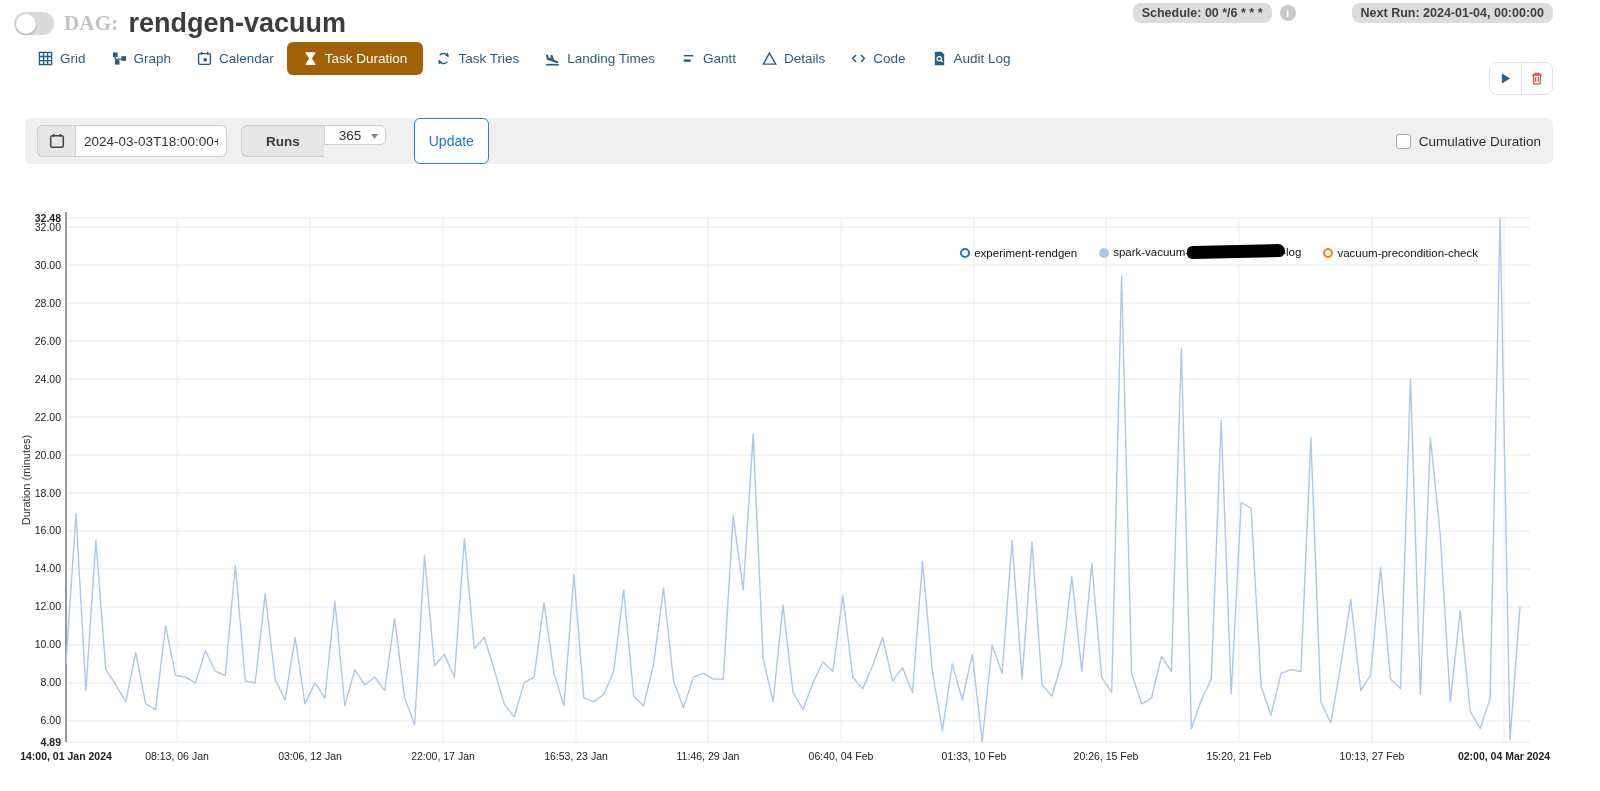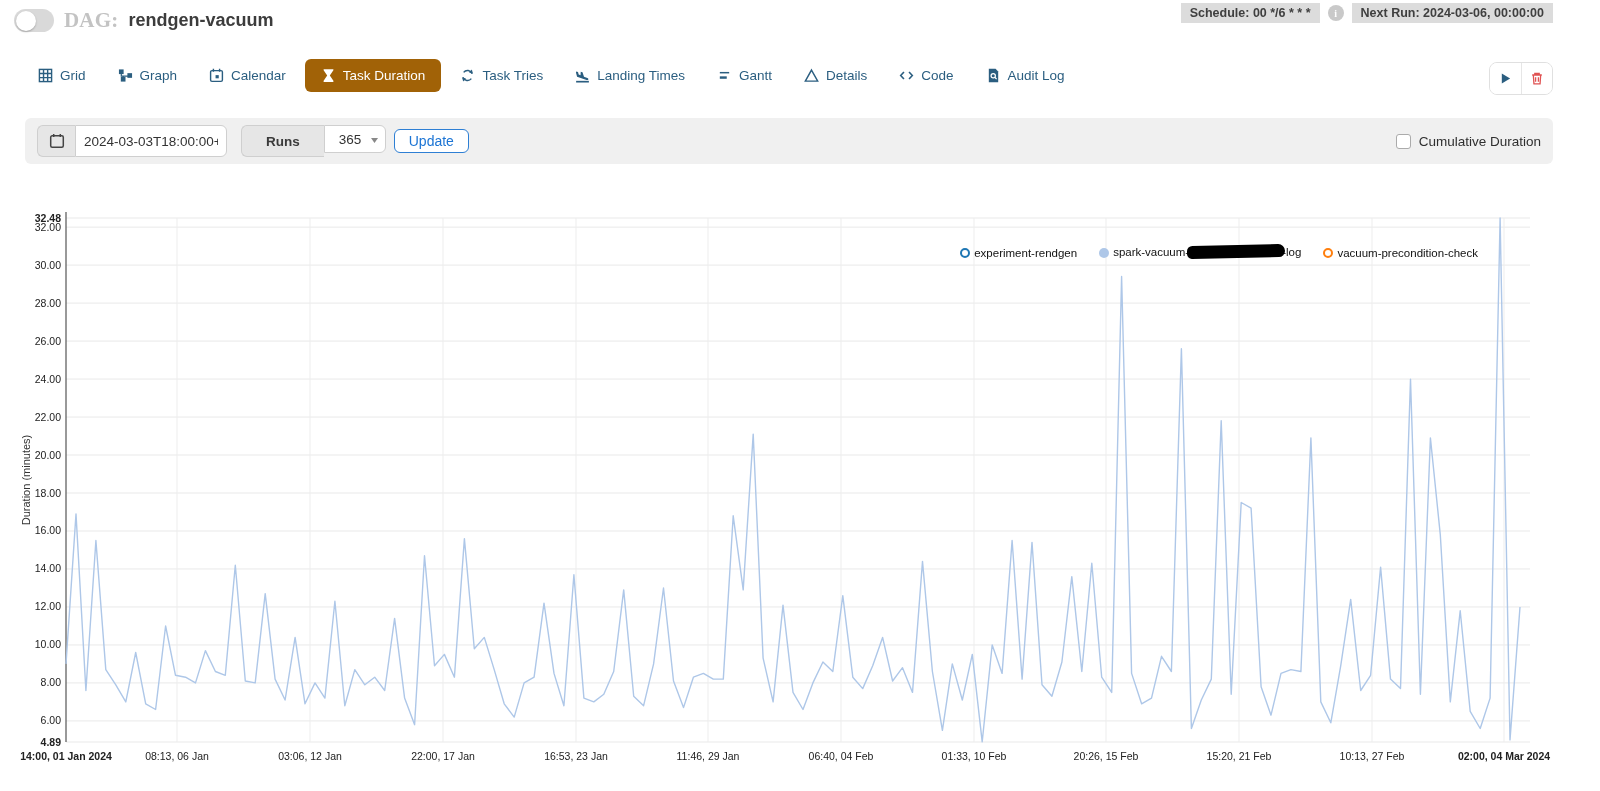--- a/index.html
+++ b/index.html
@@ -5,45 +5,45 @@
   * { box-sizing: border-box; margin: 0; padding: 0; }
   html,body { background:#fff; }
   body { width:1600px; height:791px; font-family:"Liberation Sans","DejaVu Sans",sans-serif; color:#333; overflow:hidden; }
   .page { position:relative; width:1600px; height:791px; background:#fff; }
 
   
   .header { position:absolute; top:8px; left:14px; display:flex; align-items:center; gap:10px; }
   .toggle { width:40px; height:23px; border-radius:12px; background:#d9d9d9; position:relative; cursor:pointer; flex:0 0 auto; }
   .toggle .knob { position:absolute; top:1.5px; left:2px; width:20px; height:20px; border-radius:50%; background:#fff; box-shadow:0 1px 2px rgba(0,0,0,.25); }
   .dag-prefix { font-size:21px; font-weight:700; color:#c3c3c3; letter-spacing:.2px;font-family:Liberation Serif, serif; }
-  .dag-title { font-size:18px; font-weight:700; color:#3c3c3c; }
+  .dag-title { font-size:27px; font-weight:700; color:#3c3c3c; }
 
   .badges { position:absolute; top:3px; right:47px; display:flex; align-items:center; gap:8px; }
-  .badge { background:#dcdcdc; color:#3f3f3f; font-size:12.5px; font-weight:700; padding:3px 9px; border-radius:0; white-space:nowrap; }
+  .badge { background:#dcdcdc; color:#3f3f3f; font-size:12.5px; font-weight:700; padding:3px 9px; border-radius:8px; white-space:nowrap;margin-left:48px; }
   .info-dot { width:16px; height:16px; border-radius:50%; background:#c9c9c9; color:#fff; font-size:10px; font-weight:700; display:flex; align-items:center; justify-content:center; font-family:"Liberation Serif",serif; }
 
   
-  .nav { position:absolute; top:59px; left:25px; display:flex; gap:6px; }
+  .nav { position:absolute; top:42px; left:25px; display:flex; }
   .tab { display:flex; align-items:center; gap:7px; padding:9px 13px; border-radius:6px; font-size:13.5px; color:#2b5e80; cursor:pointer; white-space:nowrap; }
   .tab svg { width:15px; height:15px; display:block; }
   .tab.active { background:#a16207; color:#fff; font-weight:400; padding:9px 16px; }
 
   .actions { position:absolute; top:62px; right:47px; display:flex; border:1px solid #e0e0e0; border-radius:8px; background:#fff; overflow:hidden; }
   .action-btn { width:31px; height:31px; display:flex; align-items:center; justify-content:center; cursor:pointer; background:#fff; border:none; }
   .action-btn + .action-btn { border-left:1px solid #e6e6e6; }
 
   
   .filterbar { position:absolute; top:118px; left:25px; right:47px; height:46px; background:#f0f0f0; border-radius:6px; display:flex; align-items:center; padding:0 12px; }
   .cal-btn { width:38px; height:32px; background:#e6e6e6; border:1px solid #cfcfcf; border-right:none; border-radius:6px 0 0 6px; display:flex; align-items:center; justify-content:center; cursor:pointer; }
   .date-input { width:152px; height:32px; border:1px solid #cfcfcf; border-radius:0 6px 6px 0; background:#fff; font-size:13.5px; color:#333; padding:0 8px; font-family:"Liberation Sans",sans-serif; white-space:nowrap; overflow:hidden; }
   .runs-group { display:flex; margin-left:14px; }
   .runs-label { height:32px; display:flex; align-items:center; padding:0 24px; background:#e6e6e6; border:1px solid #cfcfcf; border-right:none; border-radius:6px 0 0 6px; font-size:13.5px; color:#3a3a3a;font-weight:bold; }
-  .runs-select { height:28px; min-width:62px; display:flex; align-items:center; justify-content:space-between; gap:6px; padding:0 8px 0 14px; background:#fff; border:1px solid #cfcfcf; border-radius:0 6px 6px 0; font-size:13.5px; color:#333; cursor:pointer; }
+  .runs-select { height:20px; min-width:62px; display:flex; align-items:center; justify-content:space-between; gap:6px; padding:0 8px 0 14px; background:#fff; border:1px solid #cfcfcf; border-radius:0 6px 6px 0; font-size:13.5px; color:#333; cursor:pointer; }
   .chev { font-size:10px; color:#888; transform:scaleX(1.4); }
-  .update-btn { height:24px; margin-left:8px; padding:0 14px; background:#fff; border:1px solid #2e7fd4; border-radius:6px; color:#1b74d4; font-size:14px; cursor:pointer; font-family:"Liberation Sans",sans-serif; }
+  .update-btn { height:46px; margin-left:28px; padding:0 14px; background:#fff; border:1px solid #2e7fd4; border-radius:6px; color:#1b74d4; font-size:14px; cursor:pointer; font-family:"Liberation Sans",sans-serif; }
   .cumulative { margin-left:auto; display:flex; align-items:flex-end; gap:8px; font-size:13.5px; color:#2f2f2f; }
   .checkbox { width:15px; height:15px; border:1px solid #ababab; border-radius:3px; background:#fff; cursor:pointer; }
 
   
   .chart-wrap { position:absolute; top:190px; left:0; width:1600px; height:595px; }
   .chart-wrap svg { position:absolute; top:0; left:0; }
   .legend { position:absolute; top:7px; right:122px; display:flex; align-items:center; gap:22px; }
   .legend-item { display:flex; align-items:center; gap:4px; font-size:11.5px; color:#111; cursor:pointer; white-space:nowrap;margin-top:48px; }
   .legend-marker { width:10px; height:10px; border-radius:50%; flex:0 0 auto; }
   .legend-marker.open { background:#fff; border:2px solid currentColor; }
@@ -59,21 +59,21 @@
     <div class="toggle">
         <div class="knob"></div>
       </div>
     <span class="dag-prefix">DAG:</span>
     <span class="dag-title">rendgen-vacuum</span>
   </div>
 
   <div class="badges">
     <span class="badge">Schedule: 00 */6 * * *</span>
     <span class="info-dot">i</span>
-    <span class="badge">Next Run: 2024-03-06, 00:00:00</span>
+    <span class="badge">Next Run: 2024-01-04, 00:00:00</span>
   </div>
 
   <div class="nav" id="nav-tabs">
       <div class="tab">
         <svg viewBox="0 0 16 16">
           <rect x="1.5" y="1.5" width="13" height="13" fill="none" stroke="currentColor" stroke-width="1.5"></rect>
           <path d="M1.5 5.9h13M1.5 10.3h13M5.9 1.5v13M10.3 1.5v13" stroke="currentColor" stroke-width="1.5"></path>
         </svg>
         <span>Grid</span>
       </div>

